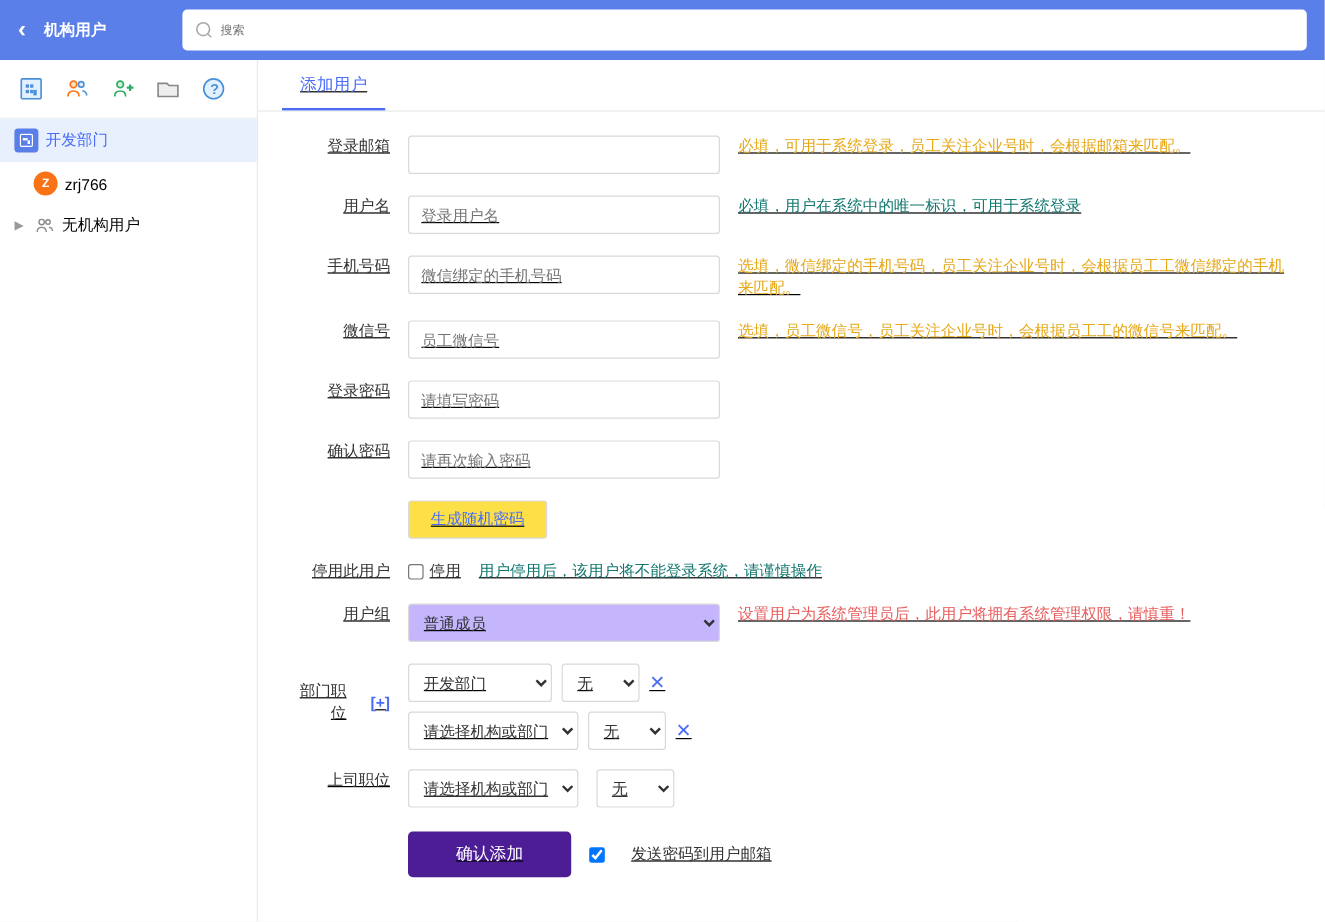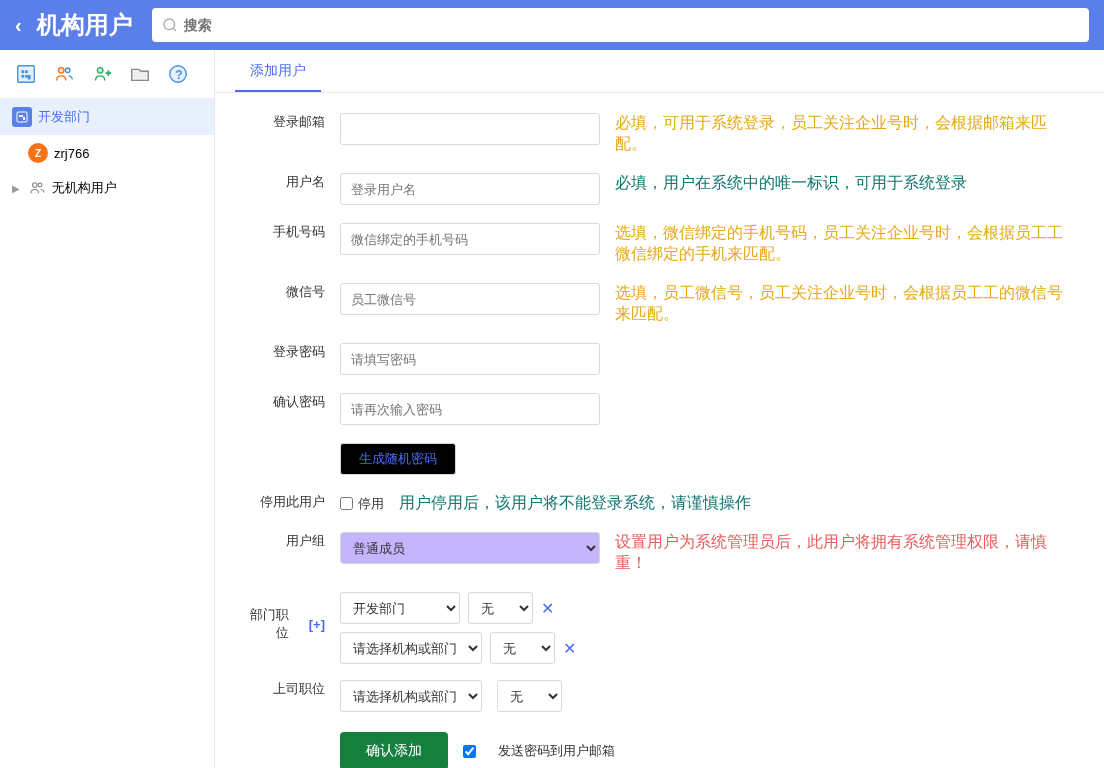--- a/index.html
+++ b/index.html
@@ -15,40 +15,39 @@
       gap: 15px;
     }
     .header-back {
       color: white;
       font-size: 20px;
       cursor: pointer;
       font-weight: bold;
     }
     .header-title {
       color: white;
-      font-size: 24px;
+      font-size: 13px;
       font-weight: bold;
       min-width: 100px;
     }
     .header-search {
       flex: 1;
       background: white;
       border-radius: 4px;
       display: flex;
       align-items: center;
       padding: 0 10px;
       height: 34px;
     }
     .header-search input {
       border: none;
       outline: none;
-      font-size: 14px;
+      font-size: 10px;
       flex: 1;
       color: #a16207;
-      font-weight: bold;
     }
     .search-icon-svg { color: #aaa; margin-right: 6px; }
 
     
     .layout {
       display: flex;
       height: calc(768px - 50px);
     }
 
     
@@ -103,20 +102,21 @@
       border-radius: 50%;
       display: flex; align-items: center; justify-content: center;
       color: white; font-size: 10px; font-weight: bold;
     }
 
     
     .main-content {
       flex: 1;
       background: white;
       overflow-y: auto;
+      text-decoration: underline;
     }
     .tab-bar {
       padding: 0 20px;
       border-bottom: 1px solid #e8e8e8;
       display: flex;
     }
     .tab-item {
       padding: 12px 15px 10px;
       font-size: 14px;
       cursor: pointer;
@@ -146,29 +146,29 @@
       height: 32px;
       border: 1px solid #d9d9d9;
       border-radius: 3px;
       padding: 0 10px;
       font-size: 13px;
       color: #999;
       outline: none;
     }
     .form-hint {
       color: #f5a623;
-      font-size: 16px;
+      font-size: 13px;
       flex: 1;
     }
     .form-hint.blue { color: #0f766e; }
     .form-hint.orange { color: #e6a817; }
 
     
     .btn-generate {
-      background: #000000;
+      background: #fde047;
       border: 1px solid #d9d9d9;
       color: #4a6cf7;
       padding: 6px 18px;
       border-radius: 3px;
       cursor: pointer;
       font-size: 13px;
       margin-left: 95px;
     }
 
     
@@ -237,25 +237,25 @@
 
     
     .submit-row {
       display: flex;
       align-items: center;
       gap: 15px;
       margin-top: 20px;
       margin-left: 95px;
     }
     .btn-submit {
-      background: #15803d;
+      background: #4c1d95;
       color: white;
       border: none;
       border-radius: 4px;
-      padding: 10px 26px;
+      padding: 10px 40px;
       font-size: 14px;
       cursor: pointer;
     }
     .email-checkbox-label {
       display: flex;
       align-items: center;
       gap: 22px;
       color: #333;
       font-size: 13px;
     }

